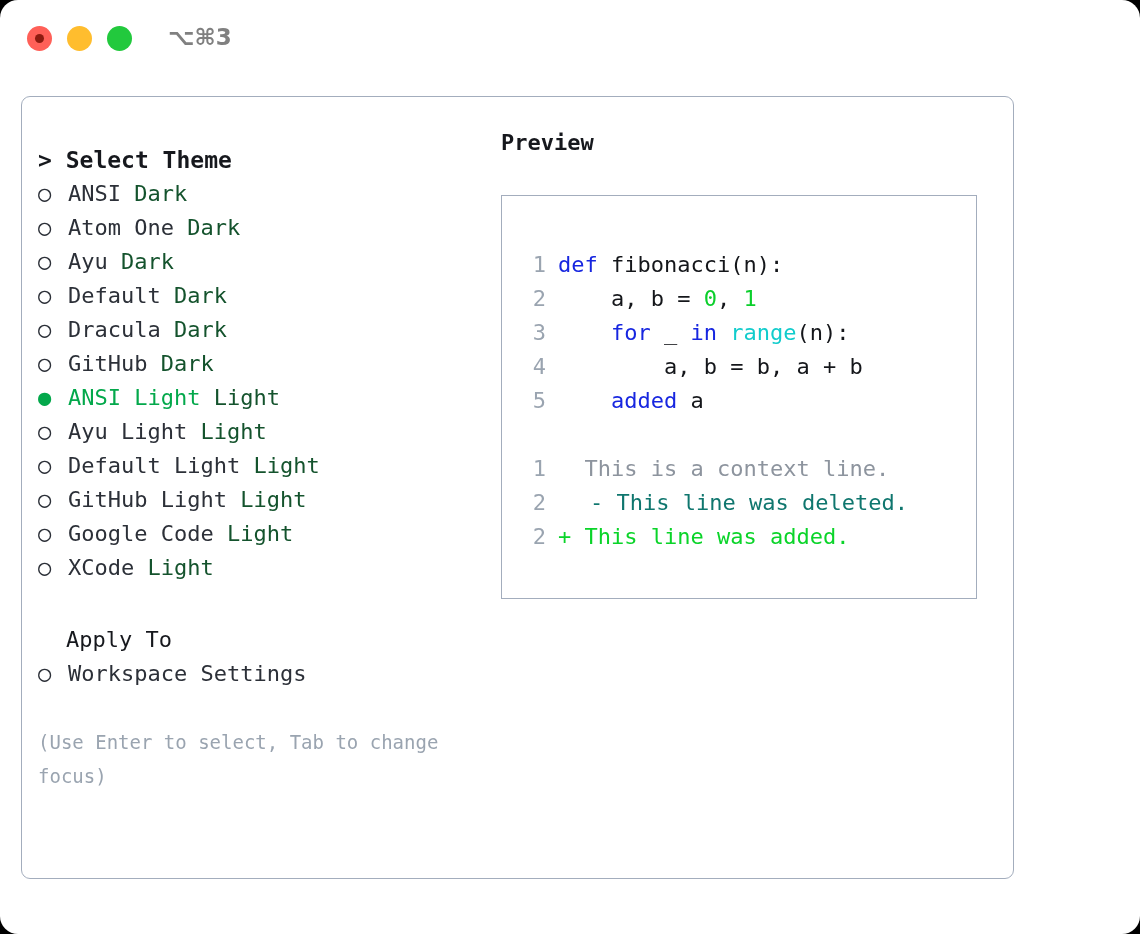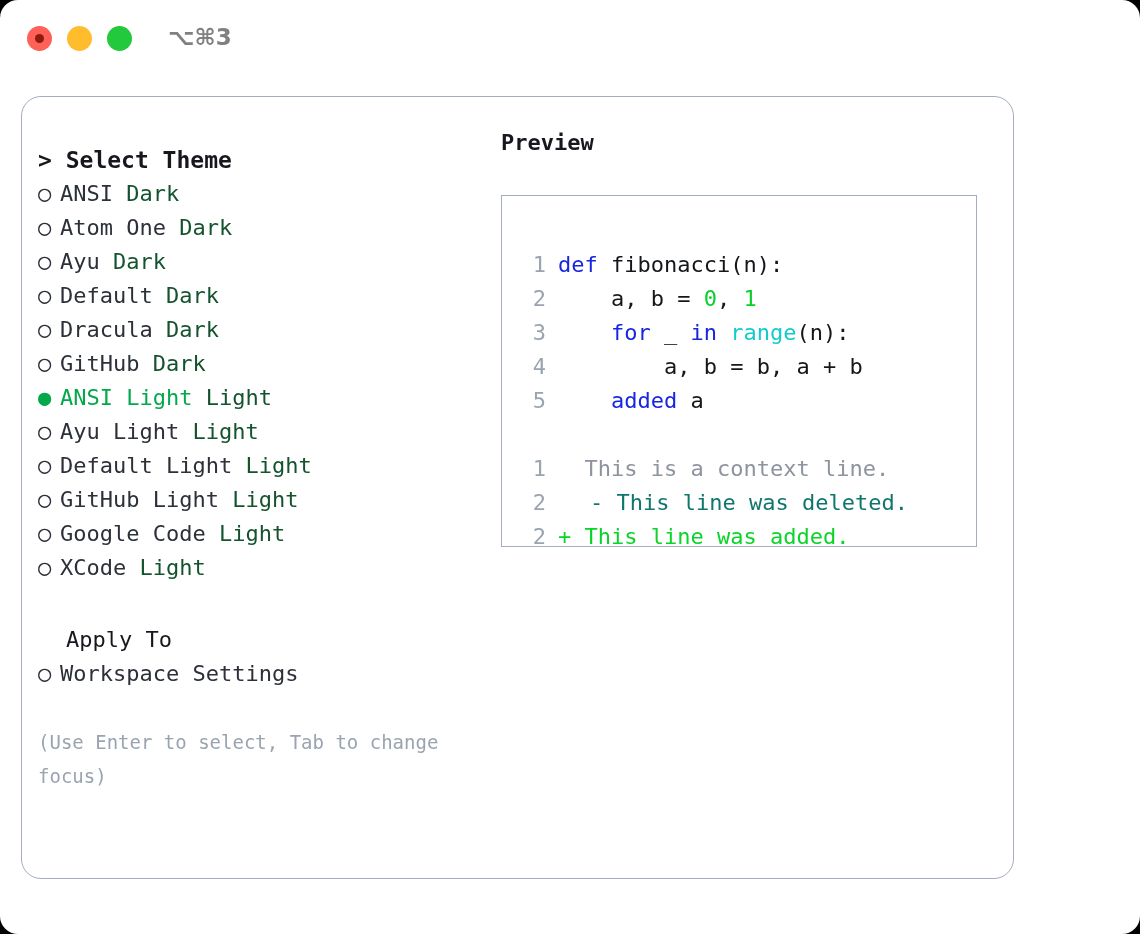--- a/index.html
+++ b/index.html
@@ -53,21 +53,21 @@
     letter-spacing: 0px;
     font-family: "DejaVu Sans", "Liberation Sans", sans-serif;
   }
 
   
   #card {
     position: absolute;
     left: 21px; top: 96px;
     width: 993px; height: 783px;
     border: 1.5px solid #a3adbd;
-    border-radius: 20px;
+    border-radius: 9px;
     background: #ffffff;
   }
 
   
   #theme-pane {
     position: absolute;
     left: 16px; top: 46px;
     width: 440px;
   }
   .heading {
@@ -83,21 +83,21 @@
     color: #2c3038;
     white-space: pre;
   }
   .radio {
     display: inline-block;
     width: 22px;
     color: #2c3038;
   }
   .opt-row.selected .radio,
   .opt-row.selected .opt-label { color: #03a84b; }
-  .opt-label { color: #2c3038; }
+  .opt-label { color: #2c3038; margin-left: 8px; }
   .opt-variant { color: #14532d; }
 
   #apply-section { margin-top: 38px; }
   .section-label {
     font-size: 22px;
     line-height: 34px;
     color: #16181d;
     padding-left: 28px;
     white-space: pre;
   }
@@ -117,21 +117,21 @@
   }
   #preview-title {
     font-size: 22px;
     font-weight: 700;
     color: #16181d;
     line-height: 32px;
   }
   #preview-box {
     margin-top: 36px;
     width: 476px;
-    height: 352px;
+    height: 404px;
     border: 1.5px solid #a3adbd;
     background: #ffffff;
     padding: 52px 0 0 18px;
   }
   .code-line {
     font-size: 22px;
     line-height: 34px;
     white-space: pre;
     color: #14161a;
   }

